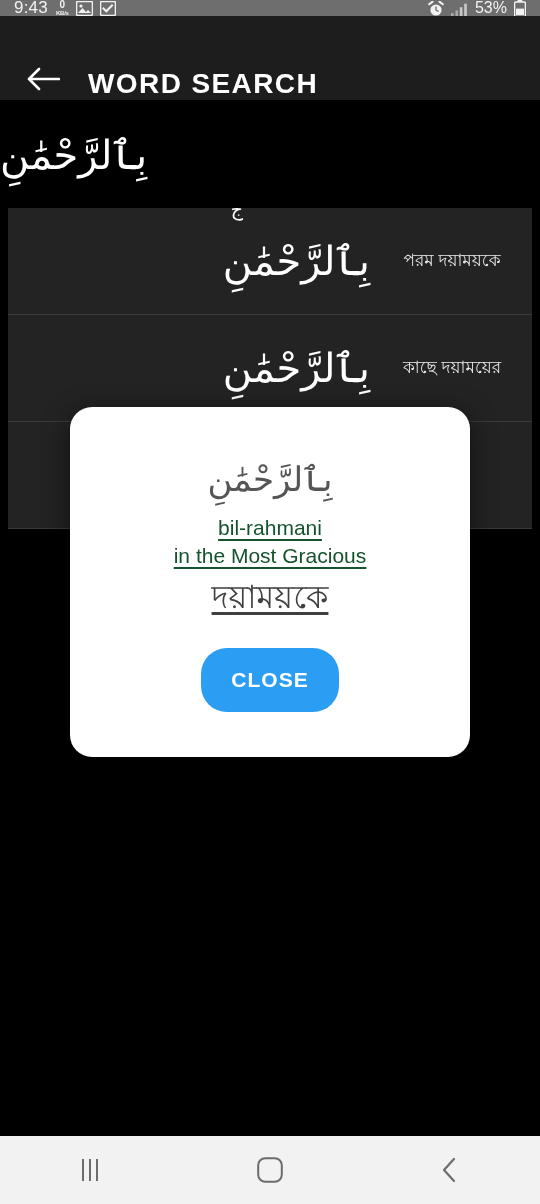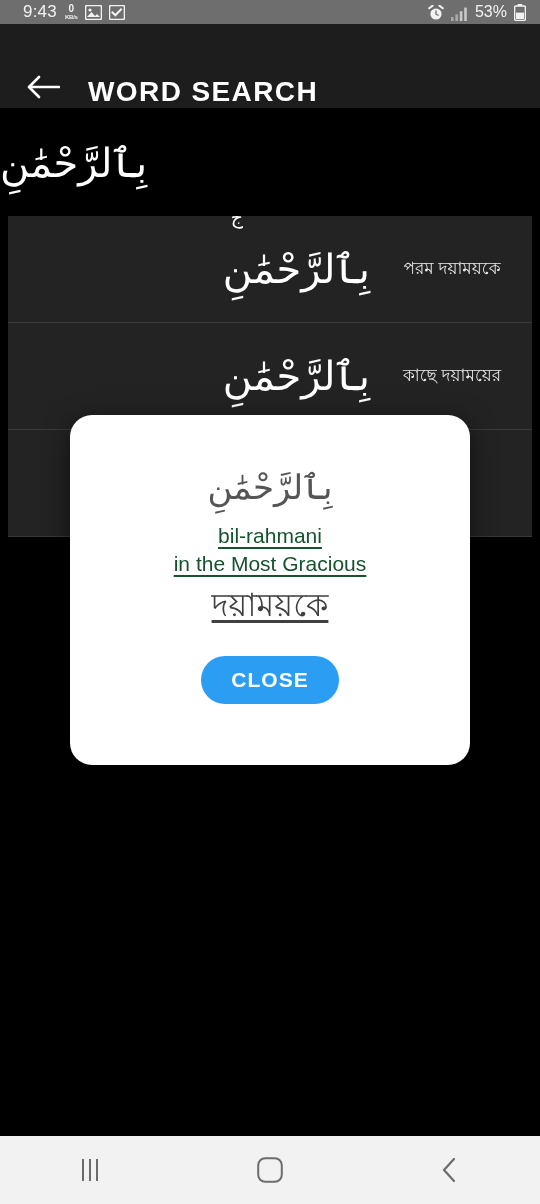--- a/index.html
+++ b/index.html
@@ -12,26 +12,26 @@
   #phone {
     position: relative;
     width: 540px; height: 1204px;
     background: #000;
     display: flex;
     flex-direction: column;
   }
 
   
   #status-bar {
-    height: 24px;
+    height: 16px;
     background: #6e6e6e;
     display: flex;
     align-items: center;
     justify-content: space-between;
-    padding: 0 14px 0 23px;
+    padding: 0 14px 0 14px;
     color: #f2f2f2;
     flex: 0 0 auto;
   }
   .sb-left { display: flex; align-items: center; gap: 7px; }
   .sb-right { display: flex; align-items: flex-end; gap: 7px; }
   .sb-time { font-size: 17px; font-weight: 500; letter-spacing: .2px; }
   .net-speed {
     display: flex; flex-direction: column; align-items: center;
     line-height: 1; margin-left: 1px;
   }
@@ -166,21 +166,21 @@
   }
   #close-button {
     margin-top: 22px;
     background: #2b9ef3;
     color: #ffffff;
     font-size: 21px;
     font-weight: bold;
     letter-spacing: 1px;
     border: none;
     border-radius: 26px;
-    padding: 12px 30px;
+    padding: 20px 30px;
     cursor: pointer;
     font-family: "Liberation Sans", sans-serif;
   }
 
   
   #nav-bar {
     height: 69px;
     background: #f2f2f2;
     display: flex;
     align-items: center;

